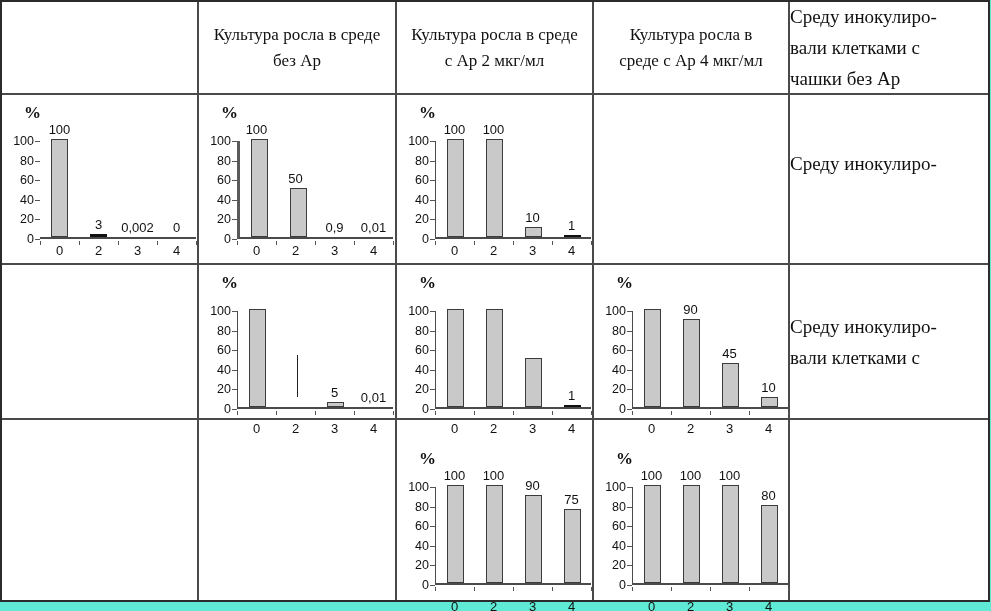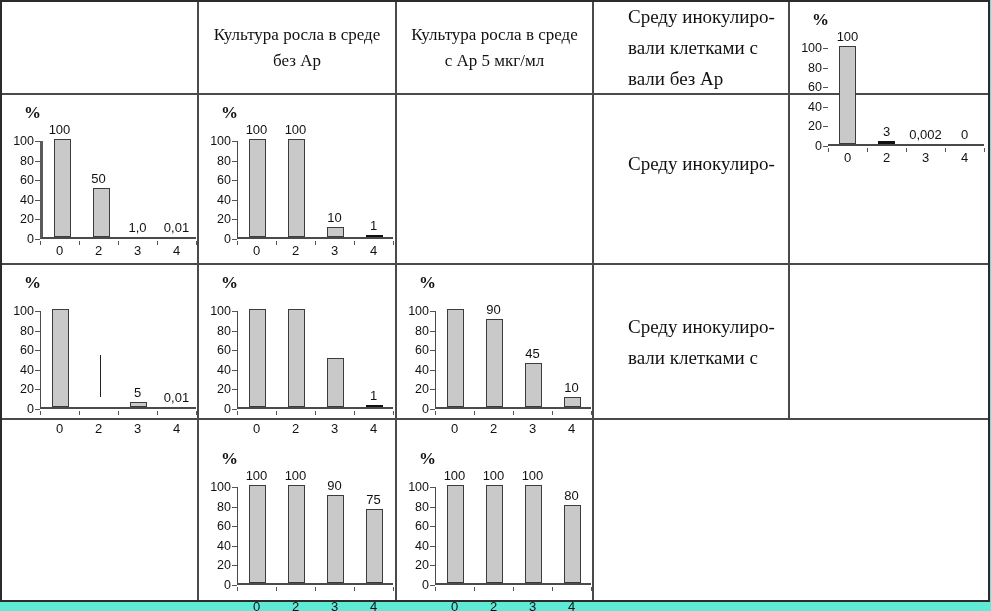--- a/index.html
+++ b/index.html
@@ -9,46 +9,47 @@
        border:2px solid #2b2b2b;display:grid;
        grid-template-columns:197px 198px 197px 196px 198px;
        grid-template-rows:93px 170px 155px 180px;background:#ffffff;}
   .cell{box-sizing:border-box;border-right:2px solid #4a4a4a;border-bottom:2px solid #4a4a4a;
         position:relative;overflow:visible;background:transparent;}
   .cell:nth-child(5n){border-right:none;}
   .cell:nth-child(n+16){border-bottom:none;}
   .head{display:flex;align-items:center;justify-content:center;text-align:center;
         font-size:17px;line-height:1.5;padding:4px 14px;}
   .rowhead{display:flex;flex-direction:column;justify-content:center;
-        font-size:19px;padding-left:34px;padding-right:8px;}
+        font-size:19px;padding-right:8px;}
   .rowhead .ln{line-height:31px;min-height:31px;white-space:nowrap;}
   
   .chart{position:absolute;left:2px;width:192px;height:150px;z-index:3;}
   .chart *{position:absolute;box-sizing:border-box;}
   .pct{font-family:"Liberation Serif",serif;font-weight:bold;font-size:17px;}
   .ytl,.xtl,.dlb{font-family:"Liberation Sans",sans-serif;font-size:12.5px;line-height:12px;}
   .ytl{width:30px;text-align:right;}
   .xtl{text-align:center;font-size:13px;}
   .dlb{text-align:center;white-space:nowrap;font-size:13px;}
   .tick{background:#555;}
 </style>
 </head>
 <body>
 
 <div class="wrap">
   <div class="tbl">
 
     <div class="cell head"></div>
     <div class="cell head">Культура росла в среде без Ар</div>
-    <div class="cell head">Культура росла в среде с Ар 5 мкг/мл</div>
+    <div class="cell head">Культура росла в среде с Ар 2 мкг/мл</div>
+    <div class="cell head">Культура росла в среде с Ар 4 мкг/мл</div>
 
     <div class="cell rowhead">
         <div class="ln">Среду инокулиро-</div>
         <div class="ln">вали клетками с</div>
-        <div class="ln">вали без Ар</div>
+        <div class="ln">чашки без Ар</div>
       </div>
     <div class="cell">
         <div class="chart" style="top: 0px;">
           <div class="pct" style="left: 20px; top: 8px;">%</div>
           <div style="left: 36px; top: 46px; width: 156px; height: 98px; border-bottom: 2px solid rgb(74, 74, 74);">
             <div style="left: 11px; bottom: 0px; width: 17px; height: 98px; background: rgb(201, 201, 201); border: 1px solid rgb(60, 60, 60);"></div>
             <div style="left: 50px; bottom: 0px; width: 17px; height: 3px; background: rgb(17, 17, 17);"></div>
           </div>
           <div class="ytl" style="left: 0px; top: 138px;">0</div>
           <div class="tick" style="left: 31px; top: 144px; width: 5px; height: 1px;"></div>
@@ -98,21 +99,21 @@
           <div class="tick" style="left: 31px; top: 46px; width: 5px; height: 1px;"></div>
           <div class="tick" style="left: 36px; top: 146px; width: 1px; height: 4px;"></div>
           <div class="tick" style="left: 75px; top: 146px; width: 1px; height: 4px;"></div>
           <div class="tick" style="left: 114px; top: 146px; width: 1px; height: 4px;"></div>
           <div class="tick" style="left: 153px; top: 146px; width: 1px; height: 4px;"></div>
           <div class="tick" style="left: 192px; top: 146px; width: 1px; height: 4px;"></div>
           <div class="dlb" style="left: 28px; width: 55px; top: 29px;">100</div>
           <div class="xtl" style="left: 36px; width: 39px; top: 150px;">0</div>
           <div class="dlb" style="left: 67px; width: 55px; top: 78px;">50</div>
           <div class="xtl" style="left: 75px; width: 39px; top: 150px;">2</div>
-          <div class="dlb" style="left: 106px; width: 55px; top: 127px;">1,0</div>
+          <div class="dlb" style="left: 106px; width: 55px; top: 127px;">0,9</div>
           <div class="xtl" style="left: 114px; width: 39px; top: 150px;">3</div>
           <div class="dlb" style="left: 145px; width: 55px; top: 127px;">0,01</div>
           <div class="xtl" style="left: 153px; width: 39px; top: 150px;">4</div>
         </div>
       </div>
     <div class="cell">
         <div class="chart" style="top: 0px;">
           <div class="pct" style="left: 20px; top: 8px;">%</div>
           <div style="left: 36px; top: 46px; width: 156px; height: 98px; border-bottom: 2px solid rgb(74, 74, 74); border-left: 1.5px solid rgb(74, 74, 74);">
             <div style="left: 11px; bottom: 0px; width: 17px; height: 98px; background: rgb(201, 201, 201); border: 1px solid rgb(60, 60, 60);"></div>

